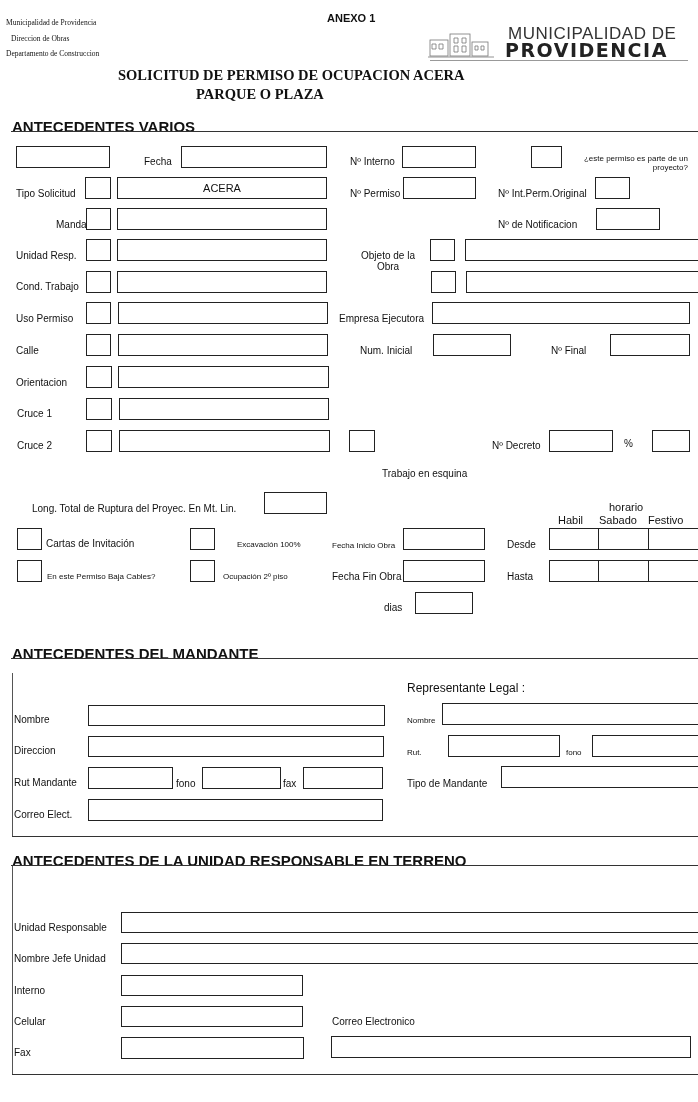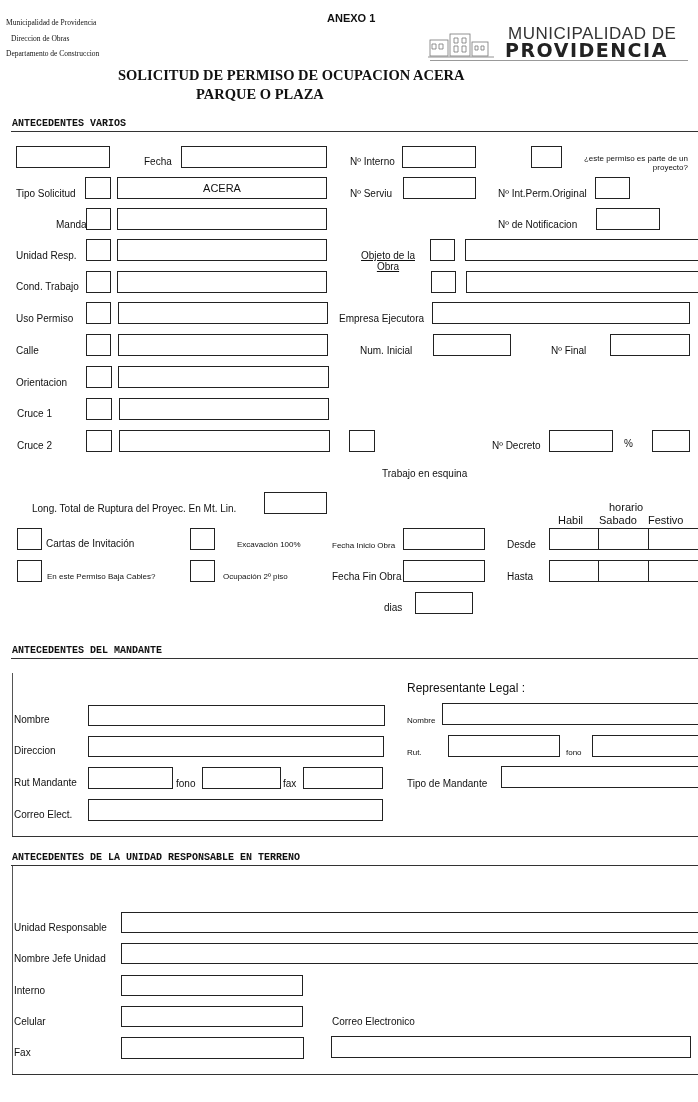--- a/index.html
+++ b/index.html
@@ -3,21 +3,21 @@
 <meta charset="utf-8">
 <style>
   html, body { margin:0; padding:0; background:#fff; }
   body { width:698px; height:1102px; position:relative; overflow:hidden; font-family:"Liberation Sans", sans-serif; color:#111; }
   .abs { position:absolute; }
   .box { position:absolute; border:1.3px solid #222; background:#fff; box-sizing:border-box; }
   .lbl { position:absolute; font-size:10px; white-space:nowrap; }
   .sm { font-size:8px; }
   .tiny { font-family:"Liberation Serif", serif; font-size:7.5px; }
   .serif-b { font-family:"Liberation Serif", serif; font-weight:bold; }
-  .sec { position:absolute; left:12px; font-family:Liberation Mono, monospace; font-weight:bold; font-size:10px; }
+  .sec { position:absolute; left:12px; font-family:Liberation Sans, sans-serif; font-weight:bold; font-size:15px; }
   .rule { position:absolute; height:0; border-top:1.5px solid #333; }
   .vline { position:absolute; width:0; border-left:1px solid #555; }
   .center { text-align:center; }
 </style>
 </head>
 <body>
 
 <div class="abs tiny" style="left:6px;top:18px;">Municipalidad de Providencia</div>
 <div class="abs tiny" style="left:11px;top:34px;">Direccion de Obras</div>
 <div class="abs tiny" style="left:6px;top:49px;">Departamento de Construccion</div>
@@ -48,35 +48,35 @@
 <div class="lbl" style="left:144px;top:156px;">Fecha</div>
 <div class="box" style="left:181px;top:146px;width:146px;height:22px;"></div>
 <div class="lbl" style="left:350px;top:156px;">Nº Interno</div>
 <div class="box" style="left:402px;top:146px;width:74px;height:22px;"></div>
 <div class="box" style="left:531px;top:146px;width:31px;height:22px;"></div>
 <div class="lbl sm" style="left:572px;top:154px;width:116px;text-align:right;white-space:normal;line-height:9px;">¿este permiso es parte de un proyecto?</div>
 
 <div class="lbl" style="left:16px;top:188px;">Tipo Solicitud</div>
 <div class="box" style="left:85px;top:177px;width:26px;height:22px;"></div>
 <div class="box center" style="left:117px;top:177px;width:210px;height:22px;font-size:11px;line-height:20px;">ACERA</div>
-<div class="lbl" style="left:350px;top:188px;">Nº Serviu</div>
+<div class="lbl" style="left:350px;top:188px;">Nº Permiso</div>
 <div class="box" style="left:403px;top:177px;width:73px;height:22px;"></div>
 <div class="lbl" style="left:498px;top:188px;">Nº Int.Perm.Original</div>
 <div class="box" style="left:595px;top:177px;width:35px;height:22px;"></div>
 
 <div class="lbl" style="left:16px;top:219px;margin-left:40px;">Mandante</div>
 <div class="box" style="left:86px;top:208px;width:25px;height:22px;"></div>
 <div class="box" style="left:117px;top:208px;width:210px;height:22px;"></div>
 <div class="lbl" style="left:498px;top:219px;">Nº de Notificacion</div>
 <div class="box" style="left:596px;top:208px;width:64px;height:22px;"></div>
 
 <div class="lbl" style="left:16px;top:250px;">Unidad Resp.</div>
 <div class="box" style="left:86px;top:239px;width:25px;height:22px;"></div>
 <div class="box" style="left:117px;top:239px;width:210px;height:22px;"></div>
-<div class="lbl center" style="left:356px;top:250px;width:64px;white-space:normal;line-height:11px;text-decoration:underline;">Objeto de la Obra</div>
+<div class="lbl center" style="left:356px;top:250px;width:64px;white-space:normal;line-height:11px;">Objeto de la Obra</div>
 <div class="box" style="left:430px;top:239px;width:25px;height:22px;"></div>
 <div class="box" style="left:465px;top:239px;width:233px;height:22px;border-right:none;"></div>
 
 <div class="lbl" style="left:16px;top:281px;">Cond. Trabajo</div>
 <div class="box" style="left:86px;top:271px;width:25px;height:22px;"></div>
 <div class="box" style="left:117px;top:271px;width:210px;height:22px;"></div>
 <div class="box" style="left:431px;top:271px;width:25px;height:22px;"></div>
 <div class="box" style="left:466px;top:271px;width:232px;height:22px;border-right:none;"></div>
 
 <div class="lbl" style="left:16px;top:313px;">Uso Permiso</div>

